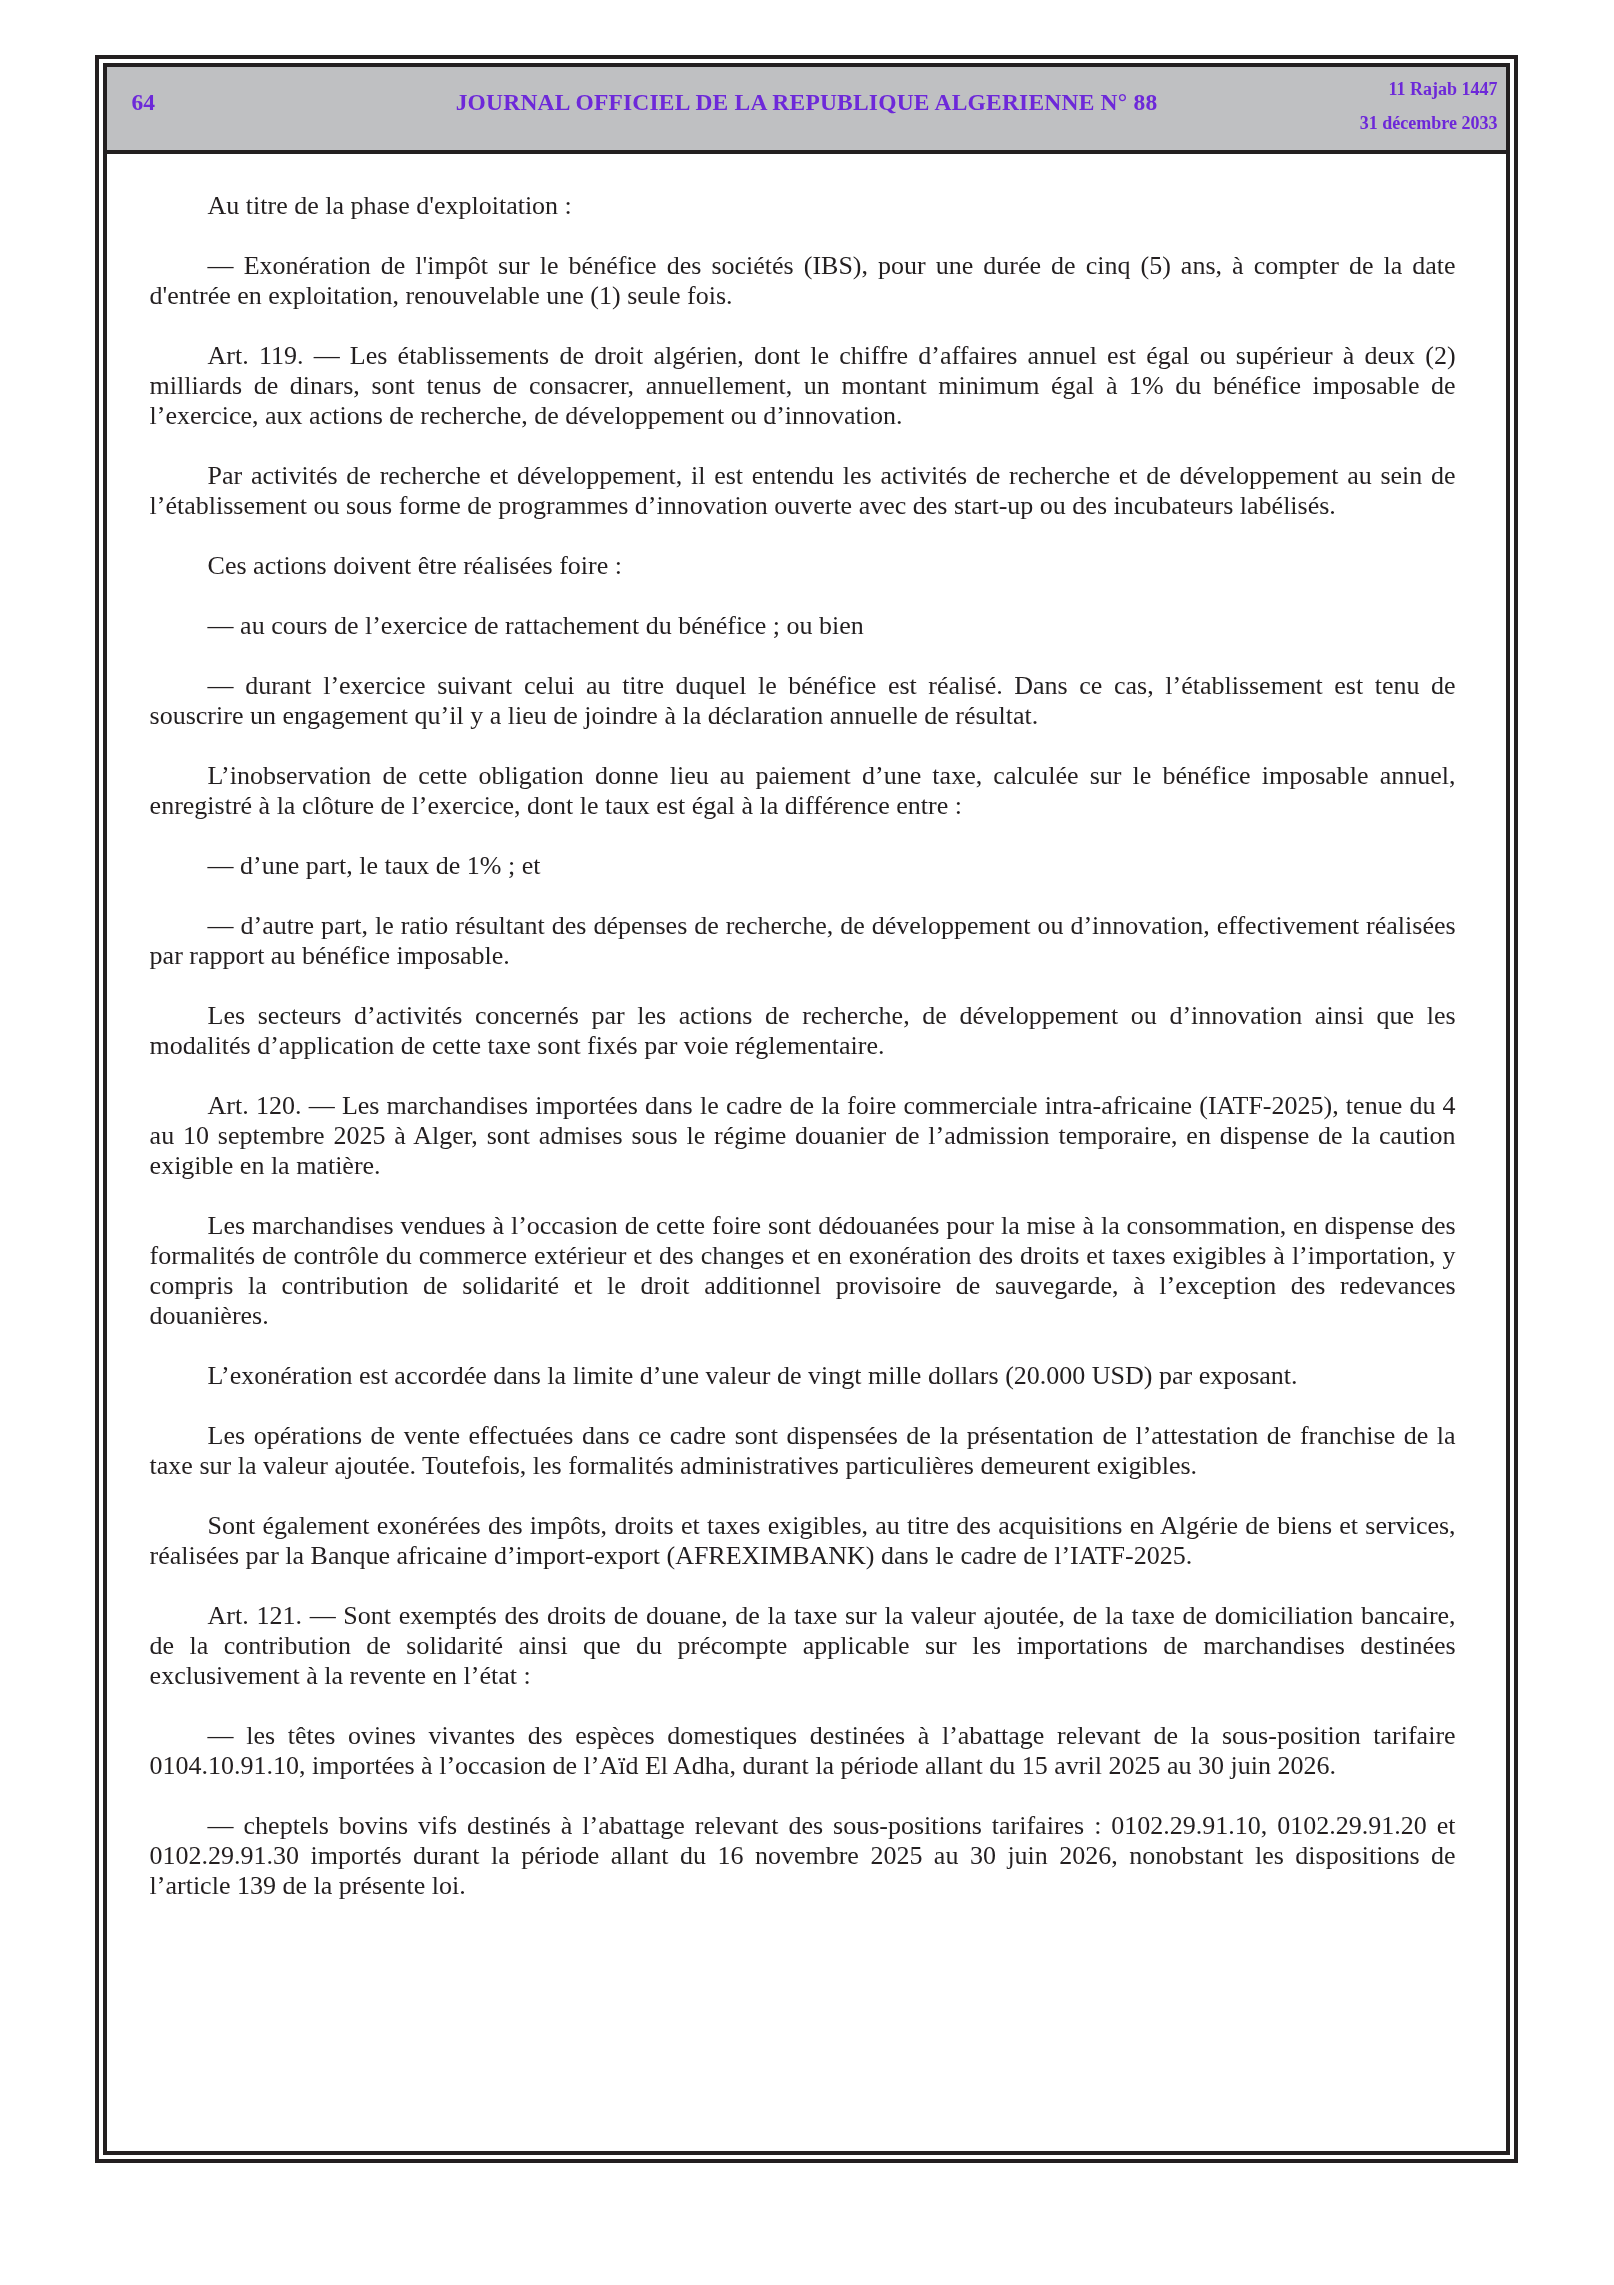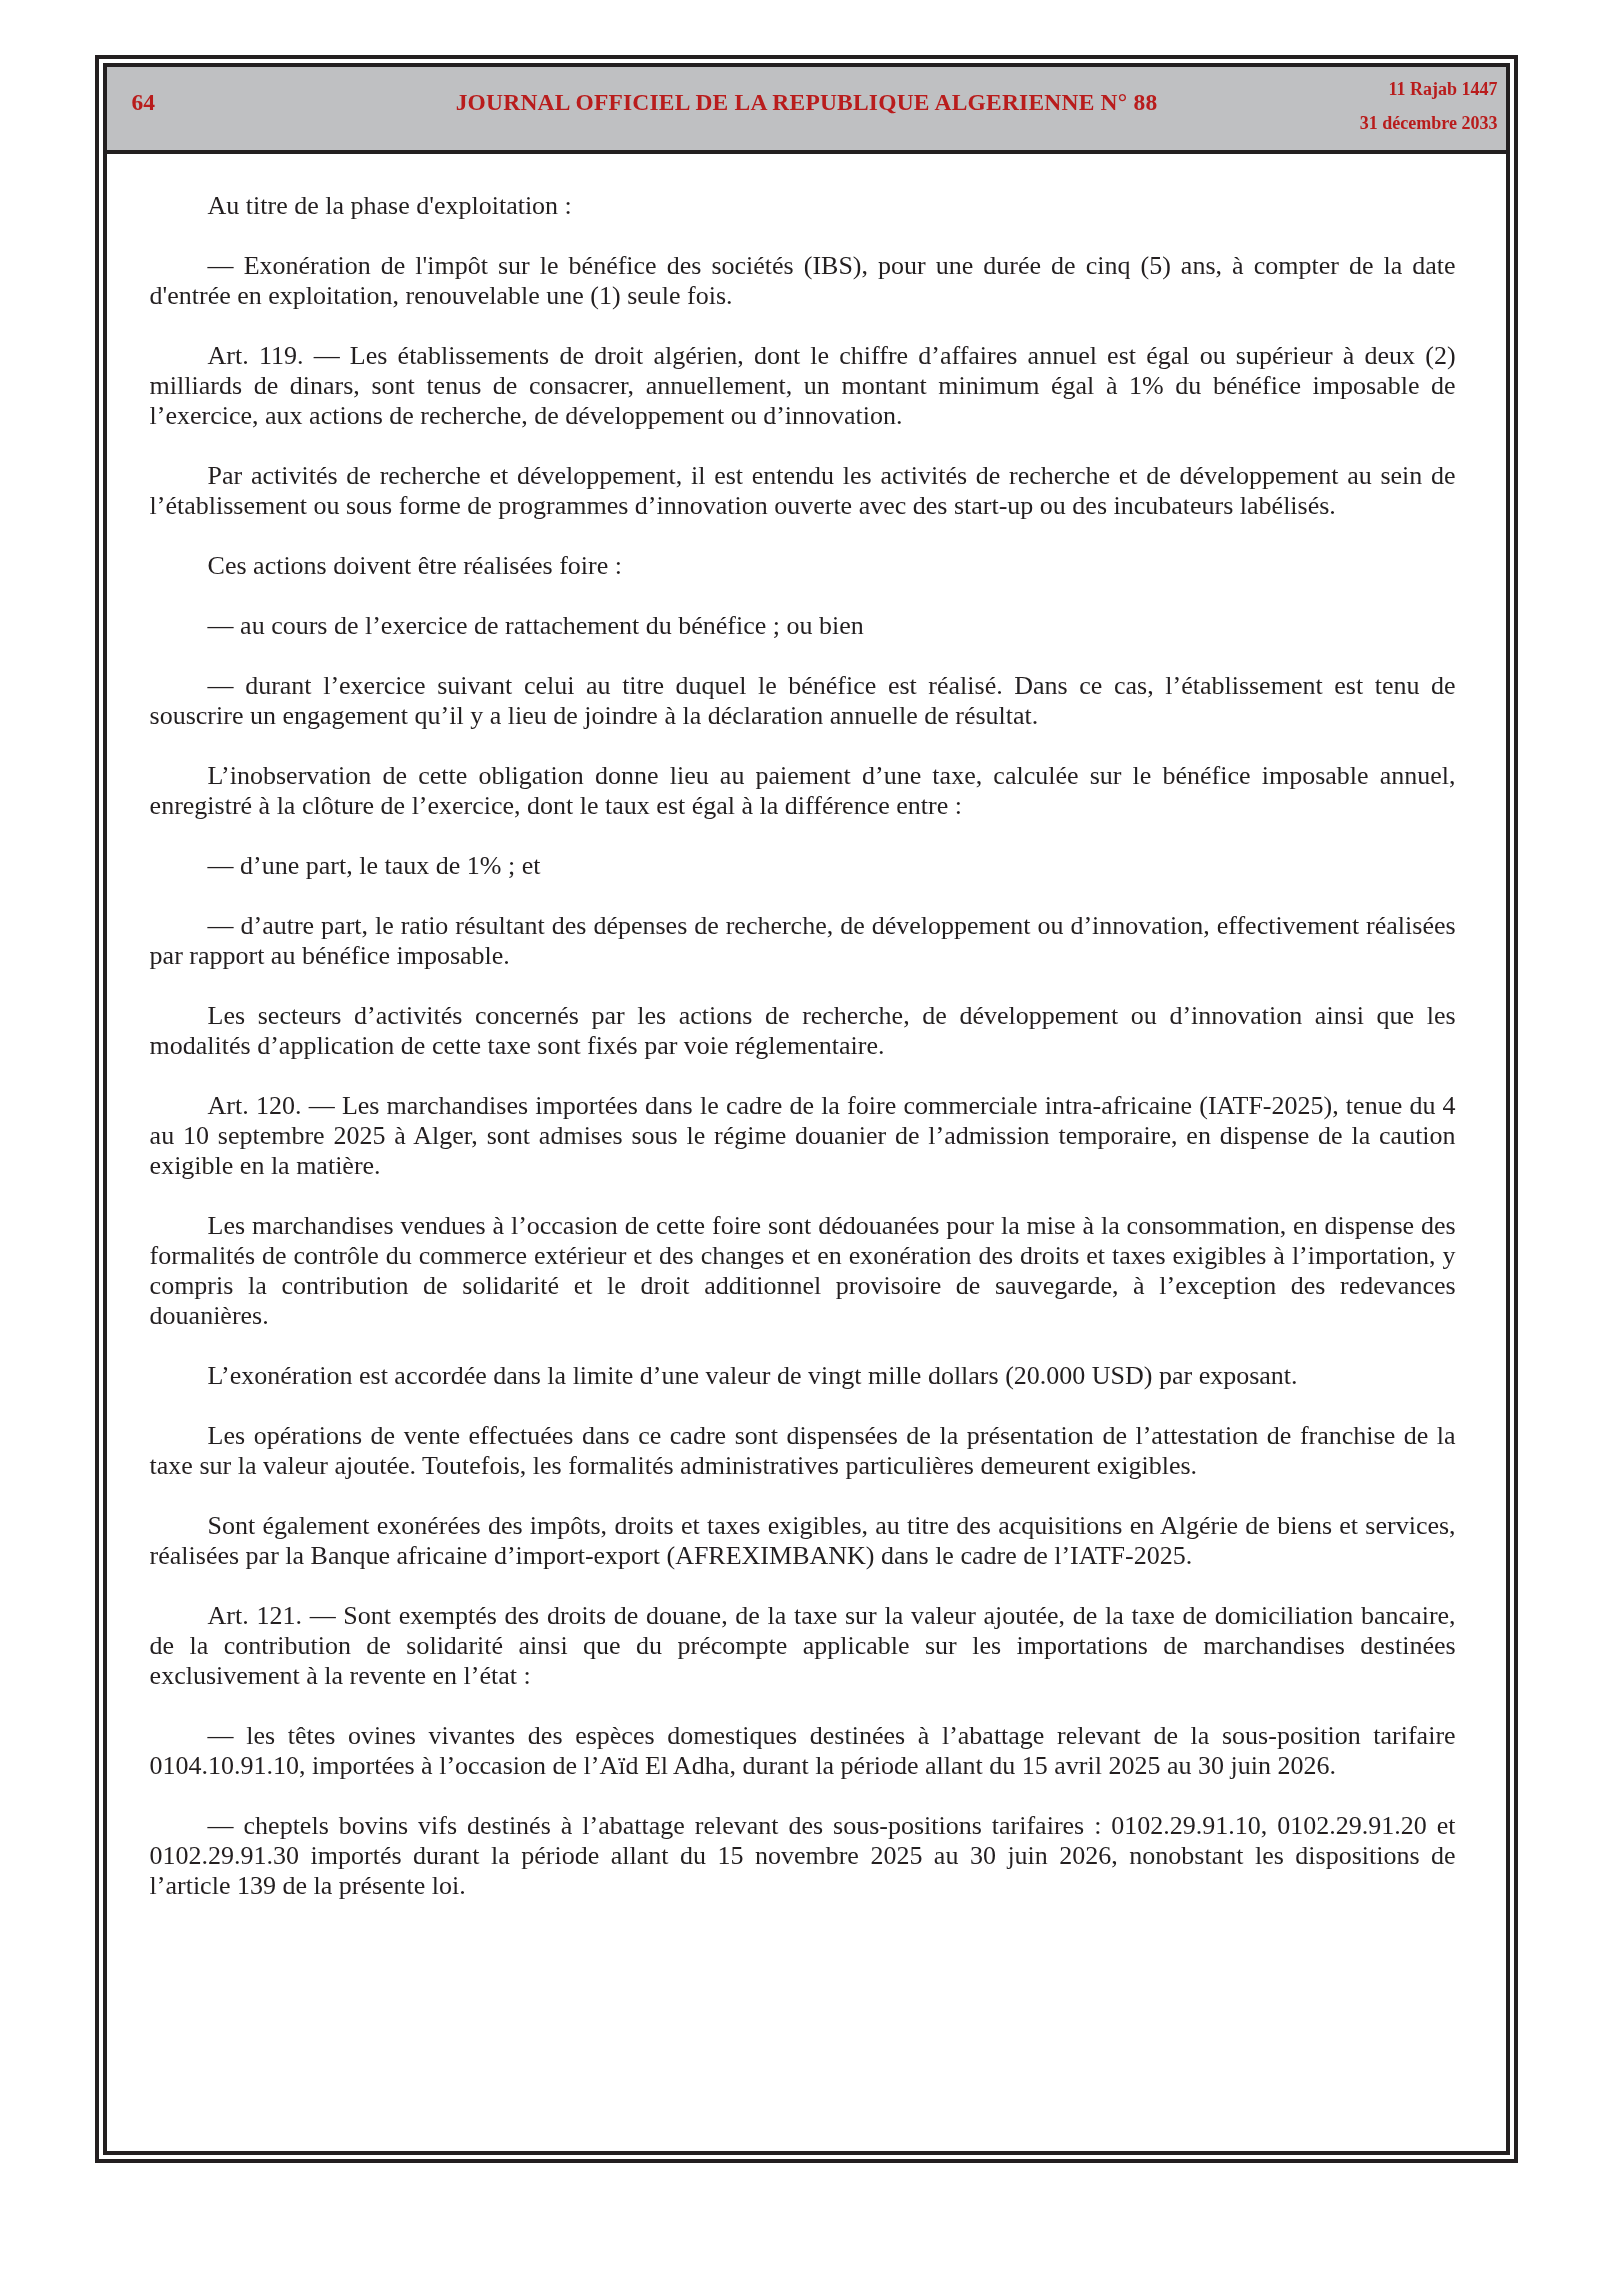--- a/index.html
+++ b/index.html
@@ -8,21 +8,21 @@
     position: absolute; left: 95px; top: 55px; width: 1415px; height: 2100px;
     border: 4.5px solid #231f20; background: #fff;
   }
   .inner-frame {
     position: absolute; left: 3.6px; top: 3.6px; right: 3.6px; bottom: 3.6px;
     border: 4.5px solid #231f20; background: #fff;
   }
   .header {
     position: absolute; left: 0; top: 0; right: 0; height: 83px;
     background: #bfc0c2; border-bottom: 4.5px solid #231f20;
-    font-family: "Liberation Serif", "DejaVu Serif", serif; font-weight: bold; color: #b91c1c;
+    font-family: "Liberation Serif", "DejaVu Serif", serif; font-weight: bold; color: #6d28d9;
   }
   .page-number { position: absolute; left: 25px; top: 22.6px; font-size: 23.5px; }
   .journal-title { position: absolute; left: 0; right: 0; top: 22.6px; text-align: center; font-size: 23.5px; letter-spacing: 0.2px; }
   .date-block { position: absolute; right: 9px; top: 5.4px; text-align: right; font-size: 18px; line-height: 34px; }
   .content {
     position: absolute; left: 43px; top: 124px; width: 1306px;
     font-family: "Liberation Serif", "DejaVu Serif", serif; font-size: 26px; line-height: 30px; color: #231f20;
   }
   .content p { margin: 0 0 30px 0; text-indent: 58px; text-align: justify; }
   .content p.last { text-align-last: left; }
@@ -52,17 +52,17 @@
       <p>— d’une part, le taux de 1% ; et</p>
       <p>— d’autre part, le ratio résultant des dépenses de recherche, de développement ou d’innovation, effectivement réalisées par rapport au bénéfice imposable.</p>
       <p>Les secteurs d’activités concernés par les actions de recherche, de développement ou d’innovation ainsi que les modalités d’application de cette taxe sont fixés par voie réglementaire.</p>
       <p>Art. 120. — Les marchandises importées dans le cadre de la foire commerciale intra-africaine (IATF-2025), tenue du 4 au 10 septembre 2025 à Alger, sont admises sous le régime douanier de l’admission temporaire, en dispense de la caution exigible en la matière.</p>
       <p>Les marchandises vendues à l’occasion de cette foire sont dédouanées pour la mise à la consommation, en dispense des formalités de contrôle du commerce extérieur et des changes et en exonération des droits et taxes exigibles à l’importation, y compris la contribution de solidarité et le droit additionnel provisoire de sauvegarde, à l’exception des redevances douanières.</p>
       <p>L’exonération est accordée dans la limite d’une valeur de vingt mille dollars (20.000 USD) par exposant.</p>
       <p>Les opérations de vente effectuées dans ce cadre sont dispensées de la présentation de l’attestation de franchise de la taxe sur la valeur ajoutée. Toutefois, les formalités administratives particulières demeurent exigibles.</p>
       <p>Sont également exonérées des impôts, droits et taxes exigibles, au titre des acquisitions en Algérie de biens et services, réalisées par la Banque africaine d’import-export (AFREXIMBANK) dans le cadre de l’IATF-2025.</p>
       <p>Art. 121. — Sont exemptés des droits de douane, de la taxe sur la valeur ajoutée, de la taxe de domiciliation bancaire, de la contribution de solidarité ainsi que du précompte applicable sur les importations de marchandises destinées exclusivement à la revente en l’état :</p>
       <p>— les têtes ovines vivantes des espèces domestiques destinées à l’abattage relevant de la sous-position tarifaire 0104.10.91.10, importées à l’occasion de l’Aïd El Adha, durant la période allant du 15 avril 2025 au 30 juin 2026.</p>
-      <p class="last">— cheptels bovins vifs destinés à l’abattage relevant des sous-positions tarifaires : 0102.29.91.10, 0102.29.91.20 et 0102.29.91.30 importés durant la période allant du 15 novembre 2025 au 30 juin 2026, nonobstant les dispositions de l’article 139 de la présente loi.</p>
+      <p class="last">— cheptels bovins vifs destinés à l’abattage relevant des sous-positions tarifaires : 0102.29.91.10, 0102.29.91.20 et 0102.29.91.30 importés durant la période allant du 16 novembre 2025 au 30 juin 2026, nonobstant les dispositions de l’article 139 de la présente loi.</p>
     </div>
   </div>
 </div>
 
 
 </body></html>

